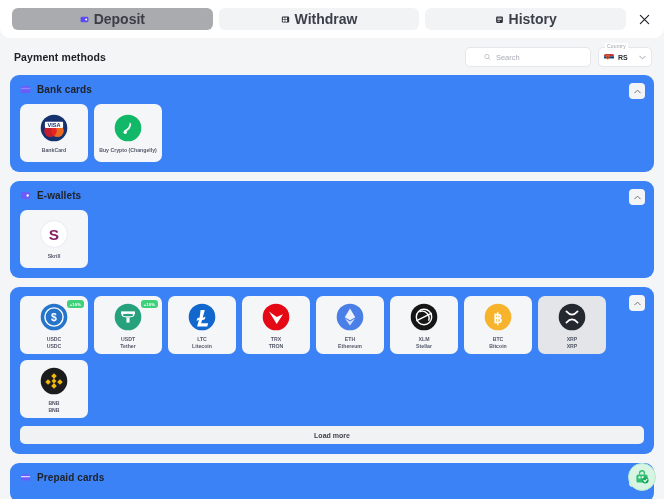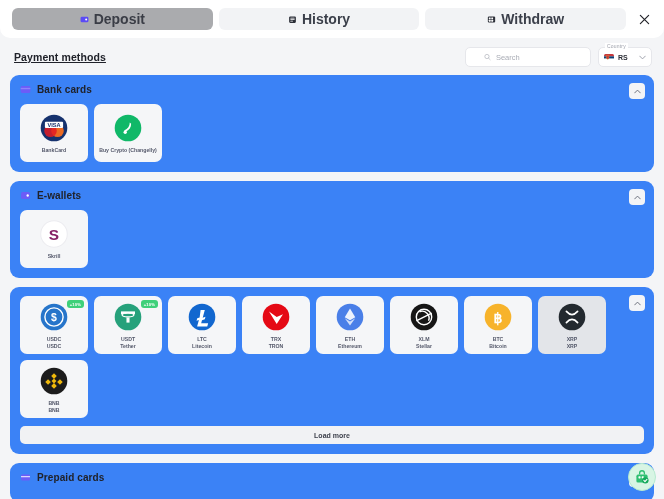--- a/index.html
+++ b/index.html
@@ -37,21 +37,21 @@
     display: flex; align-items: center; justify-content: center;
     cursor: pointer; color: #23242a;
   }
 
   
   .title-row {
     display: flex; align-items: center; justify-content: space-between;
     padding: 9px 12px 8px 14px;
     flex: 0 0 auto;
   }
-  .page-title { font-size: 10.5px; font-weight: 700; color: #20222a; letter-spacing: .1px; text-decoration: underline; }
+  .page-title { font-size: 10.5px; font-weight: 700; color: #20222a; letter-spacing: .1px; }
   .title-right { display: flex; align-items: center; gap: 7px; }
   .search-box {
     width: 126px; height: 20px;
     background: #fff; border: 1px solid #e6e7eb; border-radius: 5px;
     display: flex; align-items: center; gap: 5px; padding: 0 18px;
   }
   .search-box input {
     border: none; outline: none; background: transparent;
     font-family: "Liberation Sans", sans-serif;
     font-size: 7.5px; color: #3b3f4a; width: 100%;
@@ -146,37 +146,37 @@
       <button class="tab active">
         <svg class="tab-ico" viewBox="0 0 16 16">
           <rect x="1" y="3" width="14" height="10" rx="2.5" fill="#5b4bf5"></rect>
           <circle cx="11" cy="8" r="1.8" fill="#ffffff"></circle>
         </svg>
         <span>Deposit</span>
       </button>
 
       <button class="tab">
         <svg class="tab-ico" viewBox="0 0 16 16">
-          <rect x="2" y="2.5" width="12" height="11.5" rx="2" fill="#2c2f38"></rect>
-          <rect x="4" y="5" width="8" height="1.4" rx=".7" fill="#fff"></rect>
-          <rect x="4" y="7.6" width="8" height="1.4" rx=".7" fill="#fff"></rect>
-          <rect x="4" y="10.2" width="5" height="1.4" rx=".7" fill="#fff"></rect>
-        </svg>
-        <span>History</span>
-      </button>
-
-      <button class="tab">
-        <svg class="tab-ico" viewBox="0 0 16 16">
           <rect x="1.5" y="2.5" width="13" height="11" rx="2" fill="#2c2f38"></rect>
           <rect x="3.3" y="4.3" width="3.2" height="3.2" rx=".6" fill="#fff"></rect>
           <rect x="7.6" y="4.3" width="3.2" height="3.2" rx=".6" fill="#fff"></rect>
           <rect x="3.3" y="8.6" width="3.2" height="3.2" rx=".6" fill="#fff"></rect>
           <rect x="7.6" y="8.6" width="3.2" height="3.2" rx=".6" fill="#fff"></rect>
         </svg>
         <span>Withdraw</span>
+      </button>
+
+      <button class="tab">
+        <svg class="tab-ico" viewBox="0 0 16 16">
+          <rect x="2" y="2.5" width="12" height="11.5" rx="2" fill="#2c2f38"></rect>
+          <rect x="4" y="5" width="8" height="1.4" rx=".7" fill="#fff"></rect>
+          <rect x="4" y="7.6" width="8" height="1.4" rx=".7" fill="#fff"></rect>
+          <rect x="4" y="10.2" width="5" height="1.4" rx=".7" fill="#fff"></rect>
+        </svg>
+        <span>History</span>
       </button>
 
     </div>
 
     <div class="close-btn">
       <svg width="11" height="11" viewBox="0 0 12 12">
         <path d="M1.5 1.5 L10.5 10.5 M10.5 1.5 L1.5 10.5" stroke="#23242a" stroke-width="1.3" stroke-linecap="round"></path>
       </svg>
     </div>
   </div>

